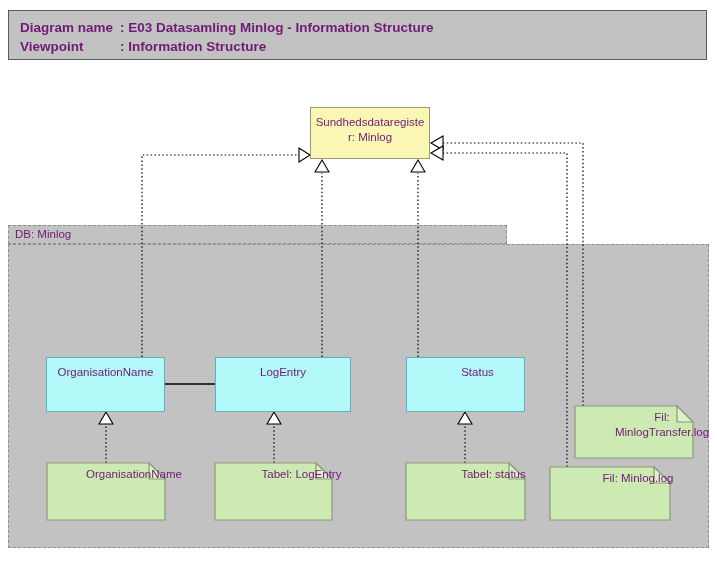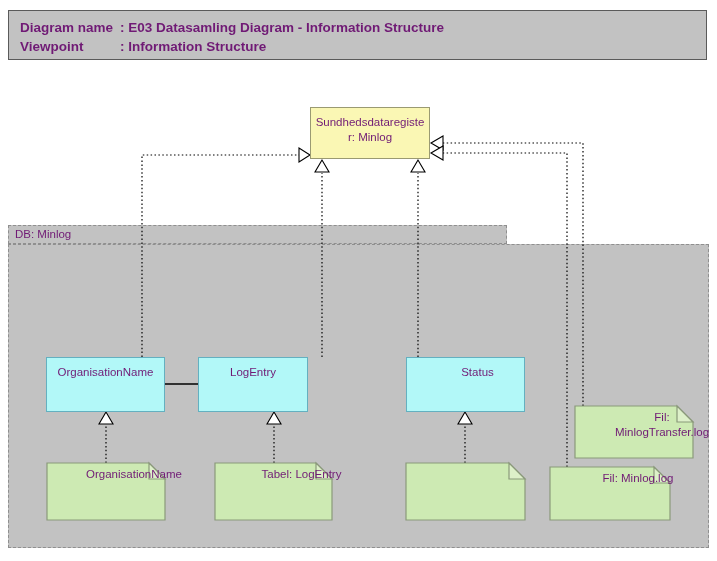--- a/index.html
+++ b/index.html
@@ -49,21 +49,21 @@
     font-size:11.5px;line-height:15px;margin-left:28px;
   }
 </style>
 </head>
 <body>
 
 <div id="stage">
 
   <div class="title-bar">
     <span>Diagram name</span>
-    <span>: E03 Datasamling Diagram - Information Structure</span>
+    <span>: E03 Datasamling Minlog - Information Structure</span>
     <span>Viewpoint</span>
     <span>: Information Structure</span>
   </div>
 
   <div class="db-band">
     <span>DB: Minlog</span>
   </div>
   <div class="db-body"></div>
 
   <svg id="links" viewBox="0 0 717 561">
@@ -121,35 +121,38 @@
     <div class="body">
       <div>Sundhedsdataregiste</div>
       <div>r: Minlog</div>
     </div>
   </div>
 
   <div class="node entity" style="left:46px;">
     <div class="band"></div>
     <div class="body">OrganisationName</div>
   </div>
-  <div class="node entity" style="left:198px;width:110px;">
+  <div class="node entity" style="left:215px;width:136px;">
     <div class="band"></div>
     <div class="body">LogEntry</div>
   </div>
   <div class="node entity" style="left:406px;padding-left:24px;">
     <div class="band"></div>
     <div class="body">Status</div>
   </div>
 
   <div class="note-label" style="left:47px;top:467px;width:118px;">
     <div>OrganisationName</div>
   </div>
   <div class="note-label" style="left:215px;top:467px;width:117px;">
     <div>Tabel: LogEntry</div>
   </div>
+  <div class="note-label" style="left:406px;top:467px;width:119px;">
+    <div>Tabel: status</div>
+  </div>
   <div class="note-label" style="left:550px;top:471px;width:120px;">
     <div>Fil: Minlog.log</div>
   </div>
   <div class="note-label" style="left:575px;top:410px;width:118px;">
     <div>Fil:</div>
     <div>MinlogTransfer.log</div>
   </div>
 
 </div>
 

